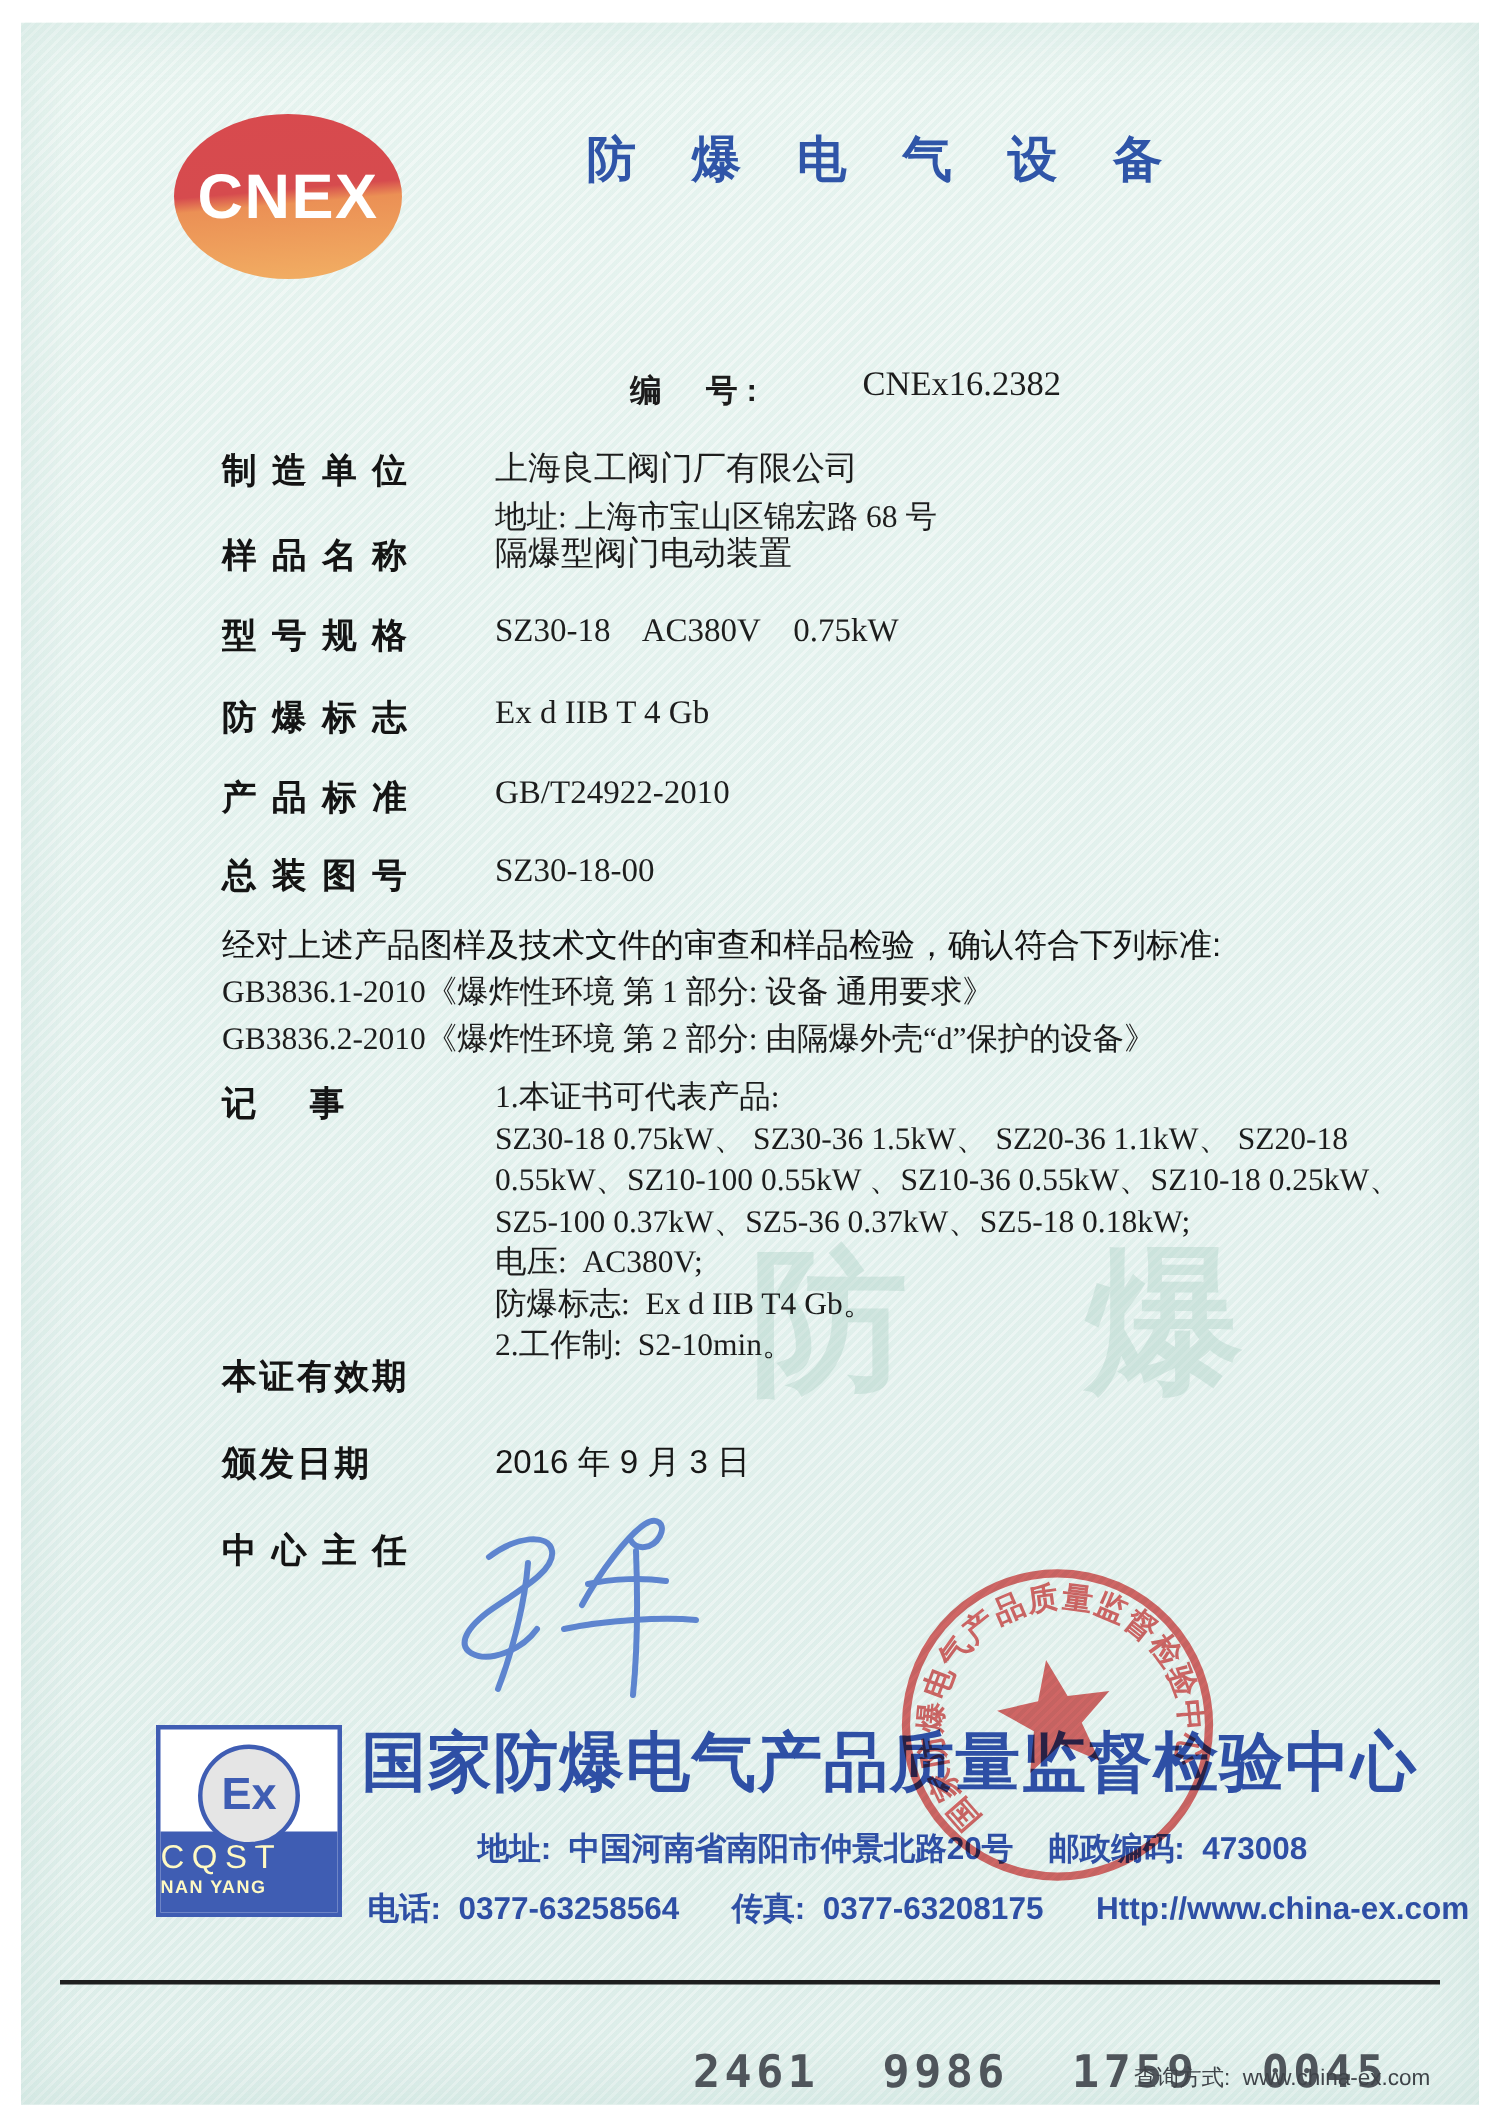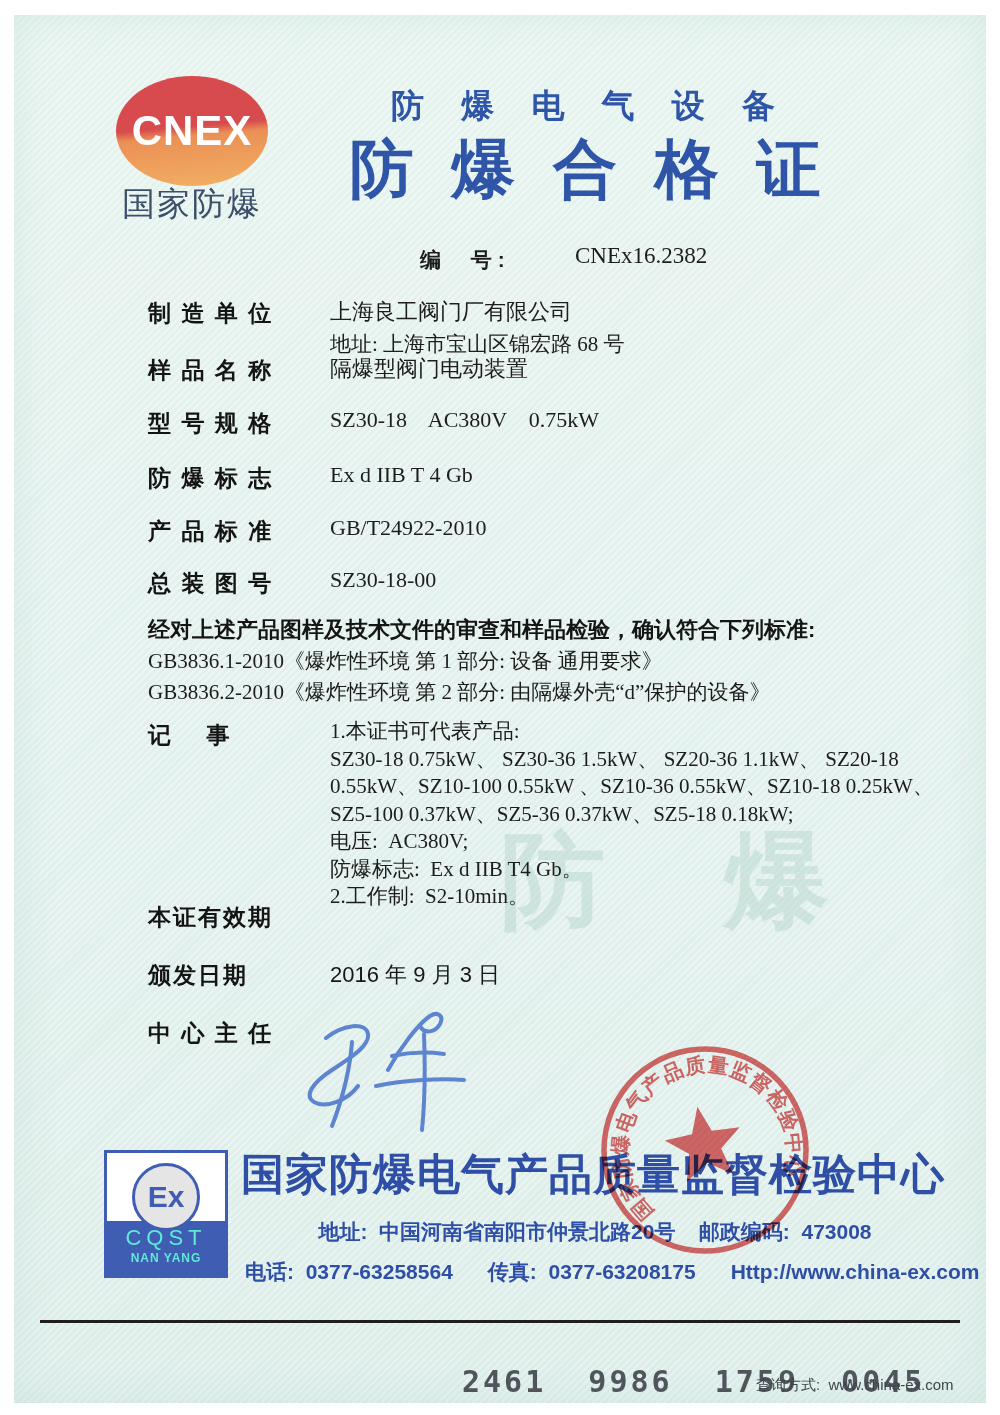--- a/index.html
+++ b/index.html
@@ -22,31 +22,31 @@
   .cnex-caption{font-size:33px;color:#3d4f6b;font-weight:500;letter-spacing:2px;}
   
   .supertitle{font-size:33px;font-weight:bold;color:#2f55a8;letter-spacing:14px;}
   .maintitle{font-size:64px;font-weight:bold;color:#2f55a8;letter-spacing:10px;}
   .certno-label{font-size:21px;font-weight:600;color:#1c1c1c;letter-spacing:6px;}
   .certno-value{font-size:23px;color:#1d1d1d;font-family:"Liberation Serif",serif;margin-left:41px;}
   
   .flabel{font-size:23px;font-weight:600;color:#141414;letter-spacing:2px;}
   .fvalue{font-size:22px;color:#1d1d1d;font-family:Liberation Serif, serif;}
   .fvalue-sm{font-size:21px;color:#1d1d1d;font-family:"Liberation Serif",serif;}
-  .intro{font-size:22px;font-weight:700;color:#151515;}
+  .intro{font-size:22px;font-weight:400;color:#151515;}
   .stdline{font-size:21px;color:#1c1c1c;font-family:"Liberation Serif",serif;}
   .recblock{font-size:21px;color:#1c1c1c;font-family:"Liberation Serif",serif;line-height:27.5px;}
   .dateval{font-size:22px;color:#171717;font-weight:500;}
   
   .inst-name{font-size:43px;font-weight:bold;color:#2e4fa5;letter-spacing:1px;
      font-family:"Liberation Serif",serif;}
   .inst-line{font-size:21px;font-weight:bold;color:#2e4fa5;}
   .cqst-box{width:118px;height:122px;border:3px solid #3f5db3;background:#ffffff;position:relative;}
   .cqst-bottom{position:absolute;left:0;right:0;bottom:0;height:54px;background:#3f5db3;
-     color:#5eead4;text-align:center;}
+     color:#fef9c3;text-align:left;}
   .cqst-line1{font-size:22px;letter-spacing:5px;margin-top:4px;font-weight:500;}
   .cqst-line2{font-size:12px;letter-spacing:1px;font-weight:600;}
   .cqst-circle{position:absolute;left:50%;top:10px;transform:translateX(-50%);
      width:62px;height:62px;border:3px solid #3f5db3;border-radius:50%;background:#e5e5e5;
      display:flex;align-items:center;justify-content:center;z-index:2;}
   .cqst-ex{font-size:30px;font-weight:bold;color:#3f5db3;}
   
   .divider{height:3px;background:#1f1f1f;}
   .note{font-size:17px;color:#1b1b1b;display:flex;gap:46px;}
   .code{font-size:30px;font-weight:bold;color:#4f555b;letter-spacing:3px;
@@ -59,24 +59,22 @@
 <body>
 
 <div class="page">
   <div class="paper"></div>
 
   <div class="abs watermark pre" style="left:500px;top:812px;">防 爆</div>
 
   <div class="abs cnex-ellipse" style="left:116px;top:76px;">
     <span class="cnex-text">CNEX</span>
   </div>
-  <div class="abs cnex-caption center" style="left:98px;top:182px;width:188px;">国家防爆</div>
 
   <div class="abs supertitle center pre" style="left:310px;top:84px;width:560px;">防 爆 电 气 设 备</div>
-  <div class="abs maintitle center pre" style="left:280px;top:126px;width:620px;">防 爆 合 格 证</div>
 
   <div class="abs certno-label pre" style="left:420px;top:246px;">编  号:</div>
   <div class="abs certno-value pre" style="left:534px;top:243px;">CNEx16.2382</div>
 
   <div class="abs flabel pre" style="left:148px;top:298px;">制 造 单 位</div>
   <div class="abs fvalue pre" style="left:330px;top:297px;">上海良工阀门厂有限公司</div>
   <div class="abs fvalue-sm pre" style="left:330px;top:330px;">地址: 上海市宝山区锦宏路 68 号</div>
 
   <div class="abs flabel pre" style="left:148px;top:355px;">样 品 名 称</div>
   <div class="abs fvalue pre" style="left:330px;top:354px;">隔爆型阀门电动装置</div>

